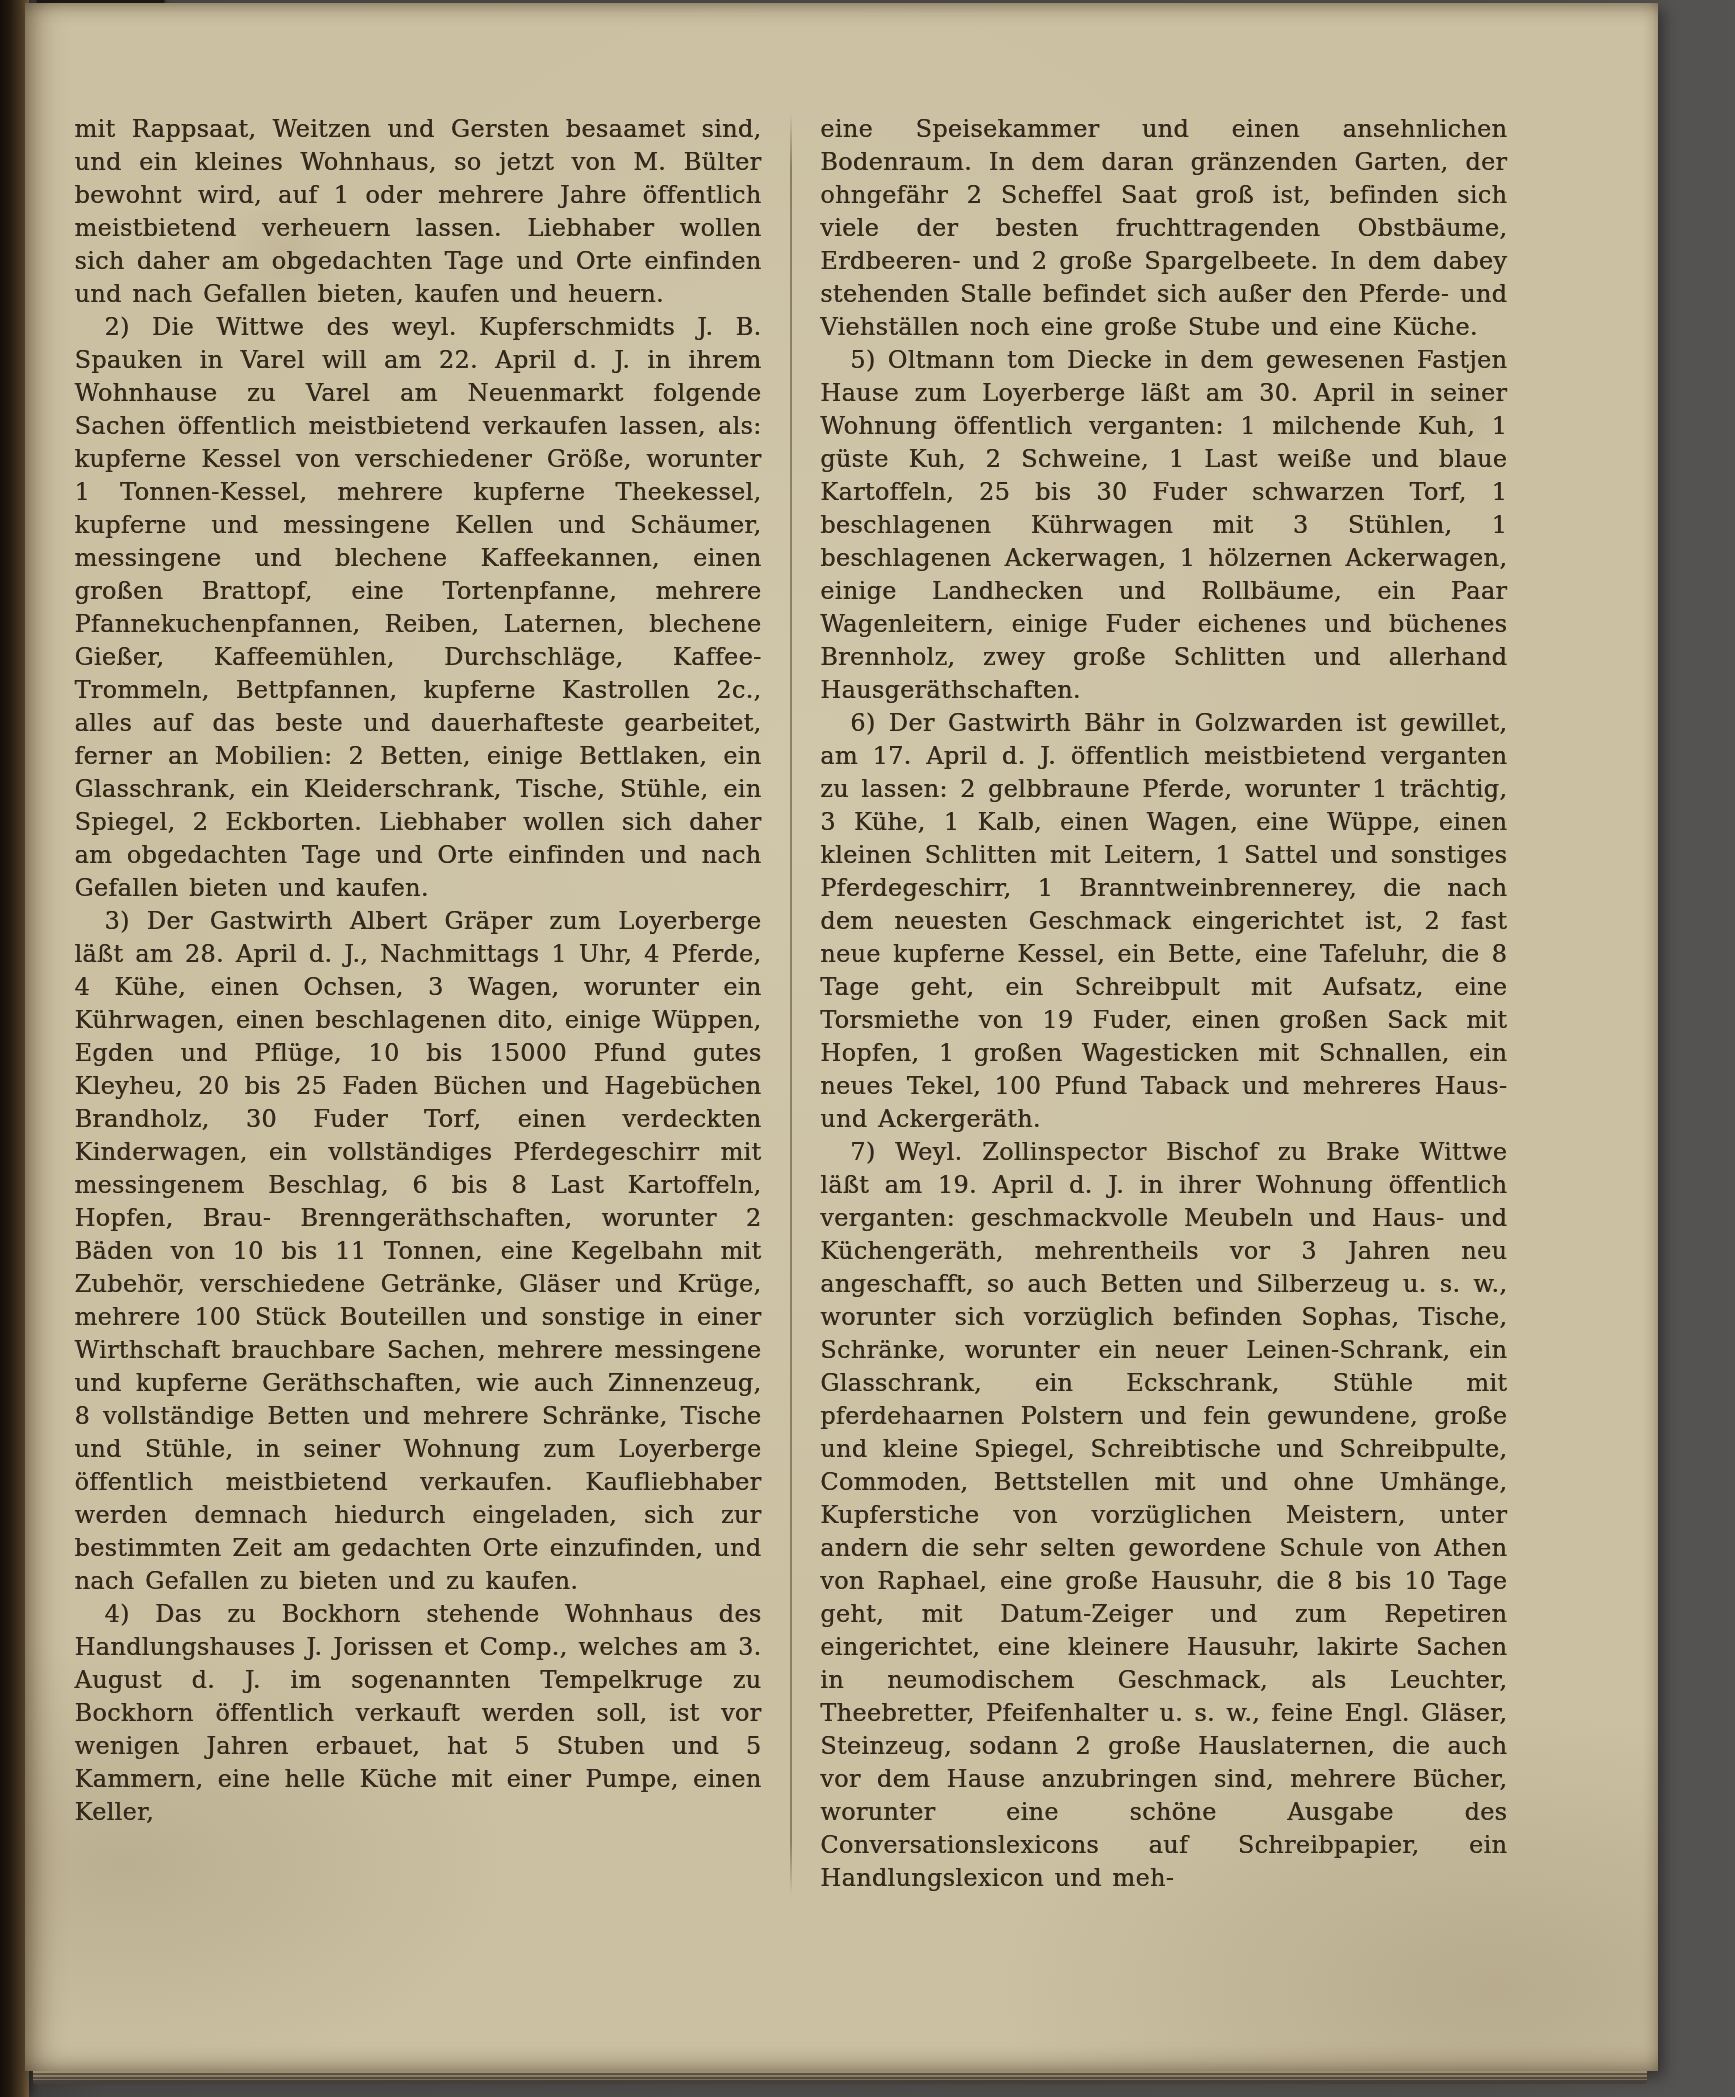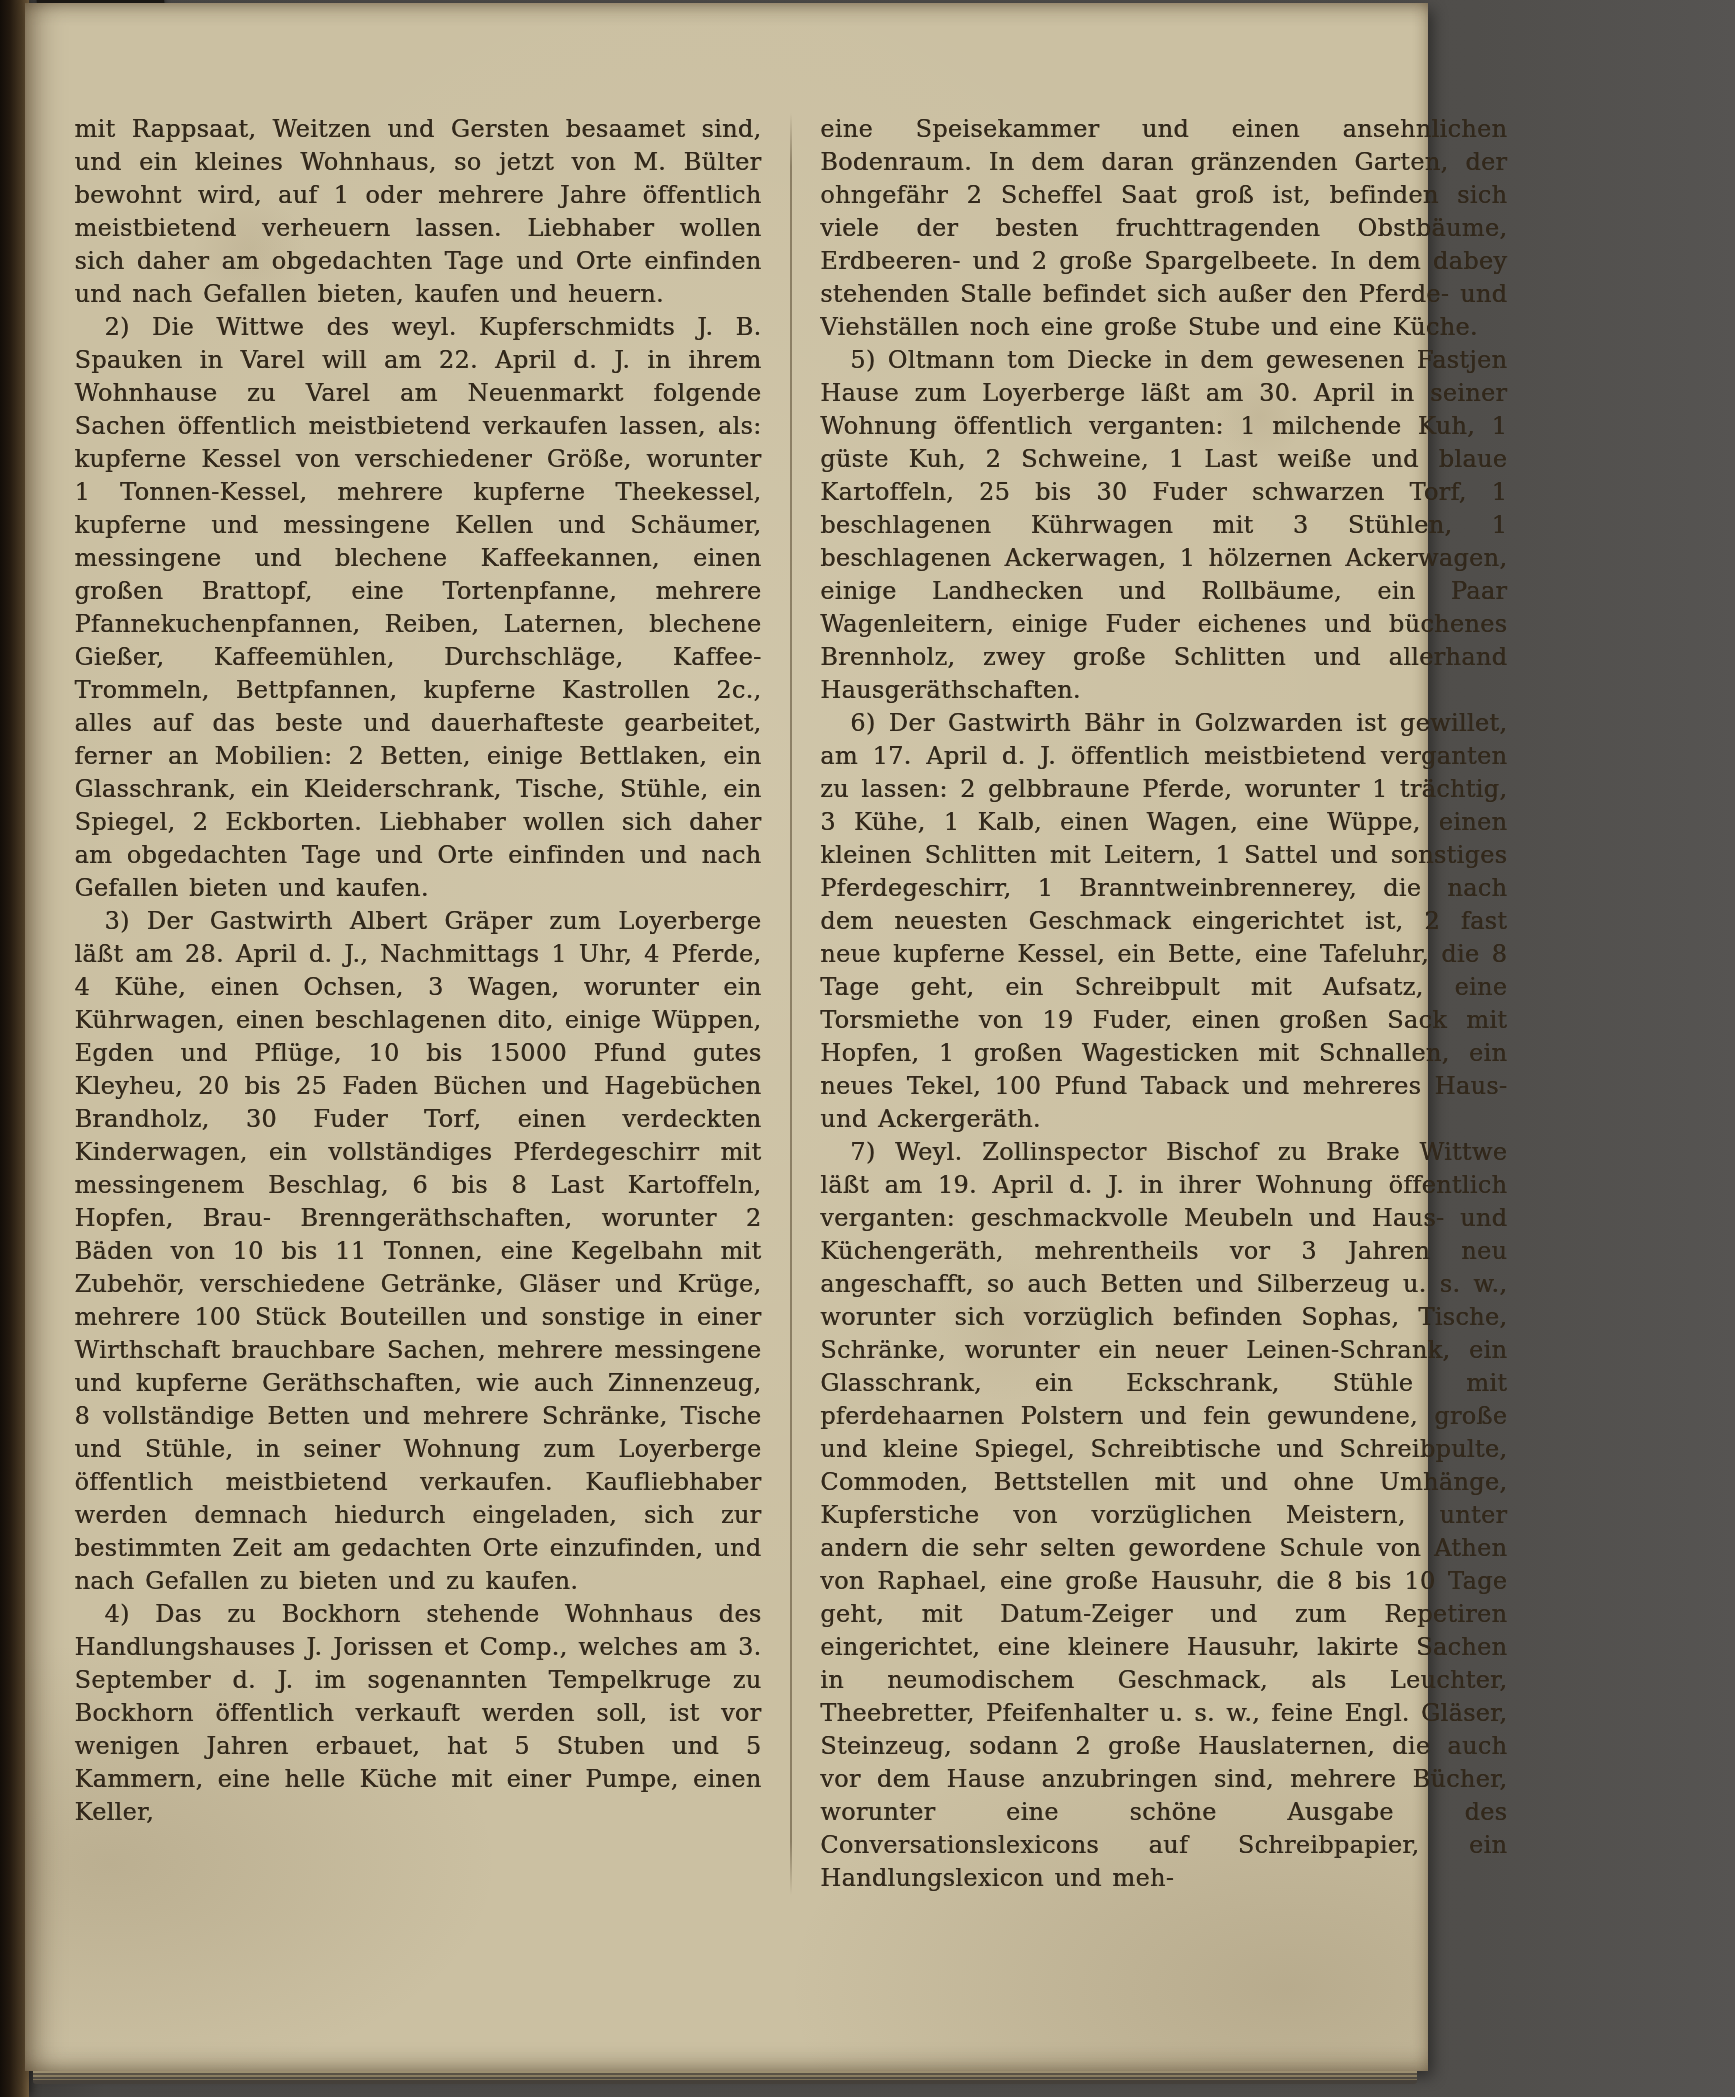--- a/index.html
+++ b/index.html
@@ -42,21 +42,21 @@
       #1d1a16;
     transform: rotate(-7deg);
     border-radius: 0 0 8px 3.2px;
     box-shadow: 0 2.4px 4.8px rgba(0,0,0,0.5);
   }
   
   .paper {
     position: absolute;
     left: 25.4px;
     top: 3.2px;
-    width: 1403px;
+    width: 1633px;
     height: 2068px;
     background:
       radial-gradient(ellipse 1111px 1428px at 48% 38%, rgba(255,252,240,0.10), rgba(0,0,0,0) 60%),
       radial-gradient(ellipse 714px 397px at 90% 96%, rgba(97,78,48,0.18), rgba(0,0,0,0) 70%),
       radial-gradient(ellipse 556px 317px at 6% 90%, rgba(97,78,48,0.15), rgba(0,0,0,0) 70%),
       radial-gradient(circle 71px at 16% 12%, rgba(120,98,62,0.10), transparent 80%),
       radial-gradient(circle 95px at 70% 64%, rgba(120,98,62,0.08), transparent 80%),
       radial-gradient(circle 56px at 88% 20%, rgba(120,98,62,0.09), transparent 80%),
       #cbc0a2;
     box-shadow:
@@ -124,21 +124,21 @@
 
 <div class="scan">
   <div class="spine"></div>
   <div class="corner"></div>
   <div class="paper">
     <div class="text-area">
       <div class="col">
           <p>mit Rappsaat, Weitzen und Gersten besaamet sind, und ein kleines Wohnhaus, so jetzt von M. Bülter bewohnt wird, auf 1 oder mehrere Jahre öffentlich meistbietend verheuern lassen. Liebhaber wollen sich daher am obgedachten Tage und Orte einfinden und nach Gefallen bieten, kaufen und heuern.</p>
           <p>2) Die Wittwe des weyl. Kupferschmidts J. B. Spauken in Varel will am 22. April d. J. in ihrem Wohnhause zu Varel am Neuenmarkt folgende Sachen öffentlich meistbietend verkaufen lassen, als: kupferne Kessel von verschiedener Größe, worunter 1 Tonnen-Kessel, mehrere kupferne Theekessel, kupferne und messingene Kellen und Schäumer, messingene und blechene Kaffeekannen, einen großen Brattopf, eine Tortenpfanne, mehrere Pfannekuchenpfannen, Reiben, Laternen, blechene Gießer, Kaffeemühlen, Durchschläge, Kaffee-Trommeln, Bettpfannen, kupferne Kastrollen 2c., alles auf das beste und dauerhafteste gearbeitet, ferner an Mobilien: 2 Betten, einige Bettlaken, ein Glasschrank, ein Kleiderschrank, Tische, Stühle, ein Spiegel, 2 Eckborten. Liebhaber wollen sich daher am obgedachten Tage und Orte einfinden und nach Gefallen bieten und kaufen.</p>
           <p>3) Der Gastwirth Albert Gräper zum Loyerberge läßt am 28. April d. J., Nachmittags 1 Uhr, 4 Pferde, 4 Kühe, einen Ochsen, 3 Wagen, worunter ein Kührwagen, einen beschlagenen dito, einige Wüppen, Egden und Pflüge, 10 bis 15000 Pfund gutes Kleyheu, 20 bis 25 Faden Büchen und Hagebüchen Brandholz, 30 Fuder Torf, einen verdeckten Kinderwagen, ein vollständiges Pferdegeschirr mit messingenem Beschlag, 6 bis 8 Last Kartoffeln, Hopfen, Brau- Brenngeräthschaften, worunter 2 Bäden von 10 bis 11 Tonnen, eine Kegelbahn mit Zubehör, verschiedene Getränke, Gläser und Krüge, mehrere 100 Stück Bouteillen und sonstige in einer Wirthschaft brauchbare Sachen, mehrere messingene und kupferne Geräthschaften, wie auch Zinnenzeug, 8 vollständige Betten und mehrere Schränke, Tische und Stühle, in seiner Wohnung zum Loyerberge öffentlich meistbietend verkaufen. Kaufliebhaber werden demnach hiedurch eingeladen, sich zur bestimmten Zeit am gedachten Orte einzufinden, und nach Gefallen zu bieten und zu kaufen.</p>
-          <p>4) Das zu Bockhorn stehende Wohnhaus des Handlungshauses J. Jorissen et Comp., welches am 3. September d. J. im sogenannten Tempelkruge zu Bockhorn öffentlich verkauft werden soll, ist vor wenigen Jahren erbauet, hat 5 Stuben und 5 Kammern, eine helle Küche mit einer Pumpe, einen Keller,</p>
+          <p>4) Das zu Bockhorn stehende Wohnhaus des Handlungshauses J. Jorissen et Comp., welches am 3. August d. J. im sogenannten Tempelkruge zu Bockhorn öffentlich verkauft werden soll, ist vor wenigen Jahren erbauet, hat 5 Stuben und 5 Kammern, eine helle Küche mit einer Pumpe, einen Keller,</p>
         </div>
       <div class="divider"></div>
       <div class="col">
           <p>eine Speisekammer und einen ansehnlichen Bodenraum. In dem daran gränzenden Garten, der ohngefähr 2 Scheffel Saat groß ist, befinden sich viele der besten fruchttragenden Obstbäume, Erdbeeren- und 2 große Spargelbeete. In dem dabey stehenden Stalle befindet sich außer den Pferde- und Viehställen noch eine große Stube und eine Küche.</p>
           <p>5) Oltmann tom Diecke in dem gewesenen Fastjen Hause zum Loyerberge läßt am 30. April in seiner Wohnung öffentlich verganten: 1 milchende Kuh, 1 güste Kuh, 2 Schweine, 1 Last weiße und blaue Kartoffeln, 25 bis 30 Fuder schwarzen Torf, 1 beschlagenen Kührwagen mit 3 Stühlen, 1 beschlagenen Ackerwagen, 1 hölzernen Ackerwagen, einige Landhecken und Rollbäume, ein Paar Wagenleitern, einige Fuder eichenes und büchenes Brennholz, zwey große Schlitten und allerhand Hausgeräthschaften.</p>
           <p>6) Der Gastwirth Bähr in Golzwarden ist gewillet, am 17. April d. J. öffentlich meistbietend verganten zu lassen: 2 gelbbraune Pferde, worunter 1 trächtig, 3 Kühe, 1 Kalb, einen Wagen, eine Wüppe, einen kleinen Schlitten mit Leitern, 1 Sattel und sonstiges Pferdegeschirr, 1 Branntweinbrennerey, die nach dem neuesten Geschmack eingerichtet ist, 2 fast neue kupferne Kessel, ein Bette, eine Tafeluhr, die 8 Tage geht, ein Schreibpult mit Aufsatz, eine Torsmiethe von 19 Fuder, einen großen Sack mit Hopfen, 1 großen Wagesticken mit Schnallen, ein neues Tekel, 100 Pfund Taback und mehreres Haus- und Ackergeräth.</p>
           <p>7) Weyl. Zollinspector Bischof zu Brake Wittwe läßt am 19. April d. J. in ihrer Wohnung öffentlich verganten: geschmackvolle Meubeln und Haus- und Küchengeräth, mehrentheils vor 3 Jahren neu angeschafft, so auch Betten und Silberzeug u. s. w., worunter sich vorzüglich befinden Sophas, Tische, Schränke, worunter ein neuer Leinen-Schrank, ein Glasschrank, ein Eckschrank, Stühle mit pferdehaarnen Polstern und fein gewundene, große und kleine Spiegel, Schreibtische und Schreibpulte, Commoden, Bettstellen mit und ohne Umhänge, Kupferstiche von vorzüglichen Meistern, unter andern die sehr selten gewordene Schule von Athen von Raphael, eine große Hausuhr, die 8 bis 10 Tage geht, mit Datum-Zeiger und zum Repetiren eingerichtet, eine kleinere Hausuhr, lakirte Sachen in neumodischem Geschmack, als Leuchter, Theebretter, Pfeifenhalter u. s. w., feine Engl. Gläser, Steinzeug, sodann 2 große Hauslaternen, die auch vor dem Hause anzubringen sind, mehrere Bücher, worunter eine schöne Ausgabe des Conversationslexicons auf Schreibpapier, ein Handlungslexicon und meh-</p>
         </div>
     </div>
     <div class="page-edges"></div>

